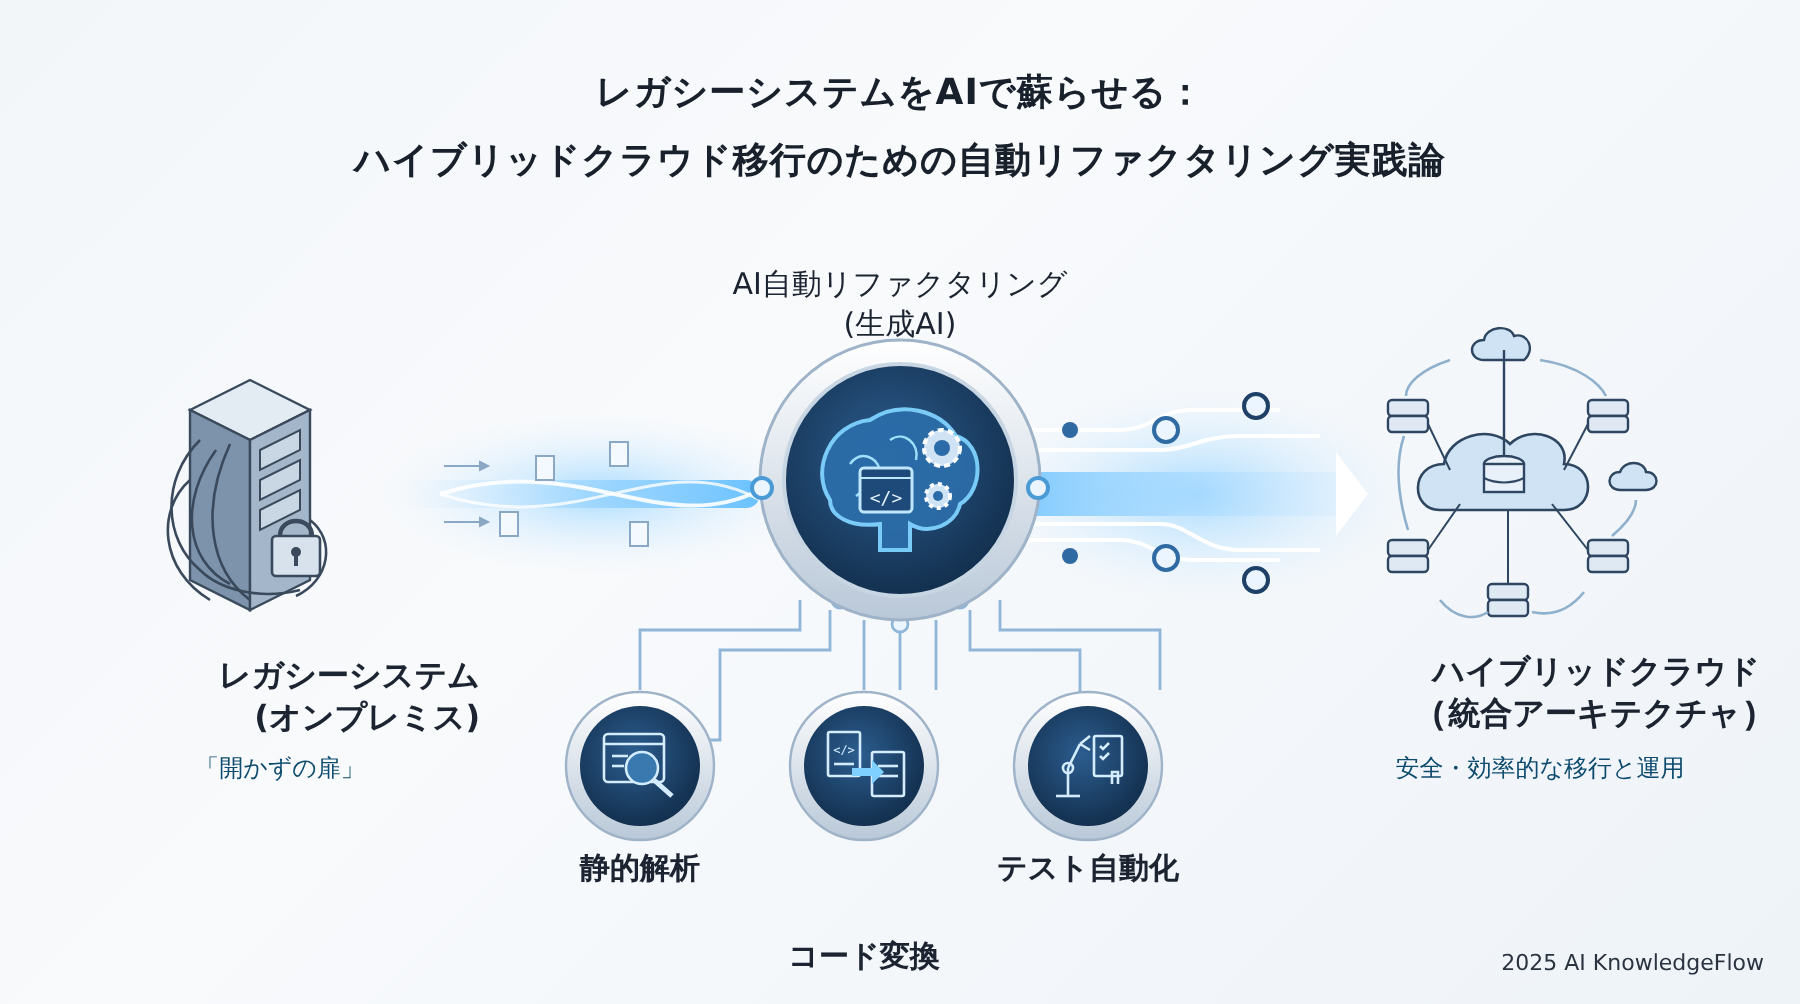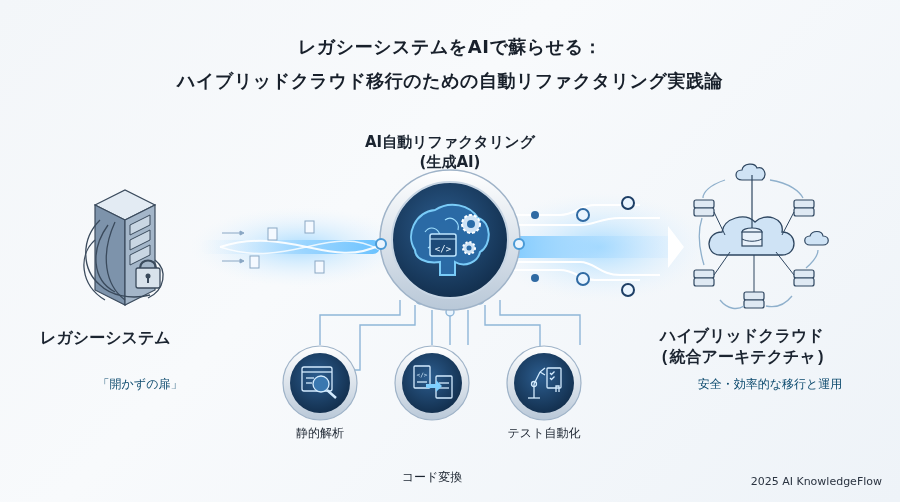--- a/index.html
+++ b/index.html
@@ -11,35 +11,35 @@
     color: #1b2430;
   }
   .title {
     position: absolute; left: 0; top: 30px; width: 900px;
     text-align: center; font-weight: bold; font-size: 18px; line-height: 34px;
     color: #18202b; letter-spacing: 0.5px;
   }
   .flow-svg { position: absolute; left: 0; top: 0; width: 900px; height: 502px; }
   .label-center {
     position: absolute; left: 320px; top: 132px; width: 260px;
-    text-align: center; font-weight: bold; font-size: 15px; line-height: 20px; color: #1b2430;
+    text-align: center; font-weight: normal; font-size: 15px; line-height: 20px; color: #1b2430;
   }
   .node-title {
-    position: absolute; text-align: left; font-weight: bold; font-size: 16px; line-height: 21px; color: #1b2430;
+    position: absolute; text-align: right; font-weight: bold; font-size: 16px; line-height: 21px; color: #1b2430;
   }
   .node-sub {
     position: absolute; text-align: center; font-size: 12px; line-height: 18px; color: #0c4a6e;
   }
   .left-title { left: 40px; top: 327px; width: 200px; }
   .left-sub { left: 40px; top: 375px; width: 200px; }
   .right-title { left: 660px; top: 327px; width: 220px; font-family: Liberation Mono, monospace; }
   .right-sub { left: 660px; top: 375px; width: 220px; }
   .sub-label {
     position: absolute; top: 425px; width: 120px; text-align: center;
-    font-weight: normal; font-size: 12px; color: #1b2430;
+    font-weight: bold; font-size: 15px; color: #1b2430;
   }
   .footer {
     position: absolute; right: 18px; bottom: 14px; font-size: 11px; color: #2a3340;
   }
   .icon-circle { cursor: pointer; }
 </style>
 </head>
 <body>
 
 <div class="title">
@@ -238,20 +238,21 @@
   </g>
 </svg>
 
 <div class="label-center">
   <div>AI自動リファクタリング</div>
   <div>(生成AI)</div>
 </div>
 
 <div class="node-title left-title">
   <div>レガシーシステム</div>
+  <div>(オンプレミス)</div>
 </div>
 <div class="node-sub left-sub">
   <div>「開かずの扉」</div>
 </div>
 
 <div class="node-title right-title">
   <div>ハイブリッドクラウド</div>
   <div>(統合アーキテクチャ)</div>
 </div>
 <div class="node-sub right-sub">

